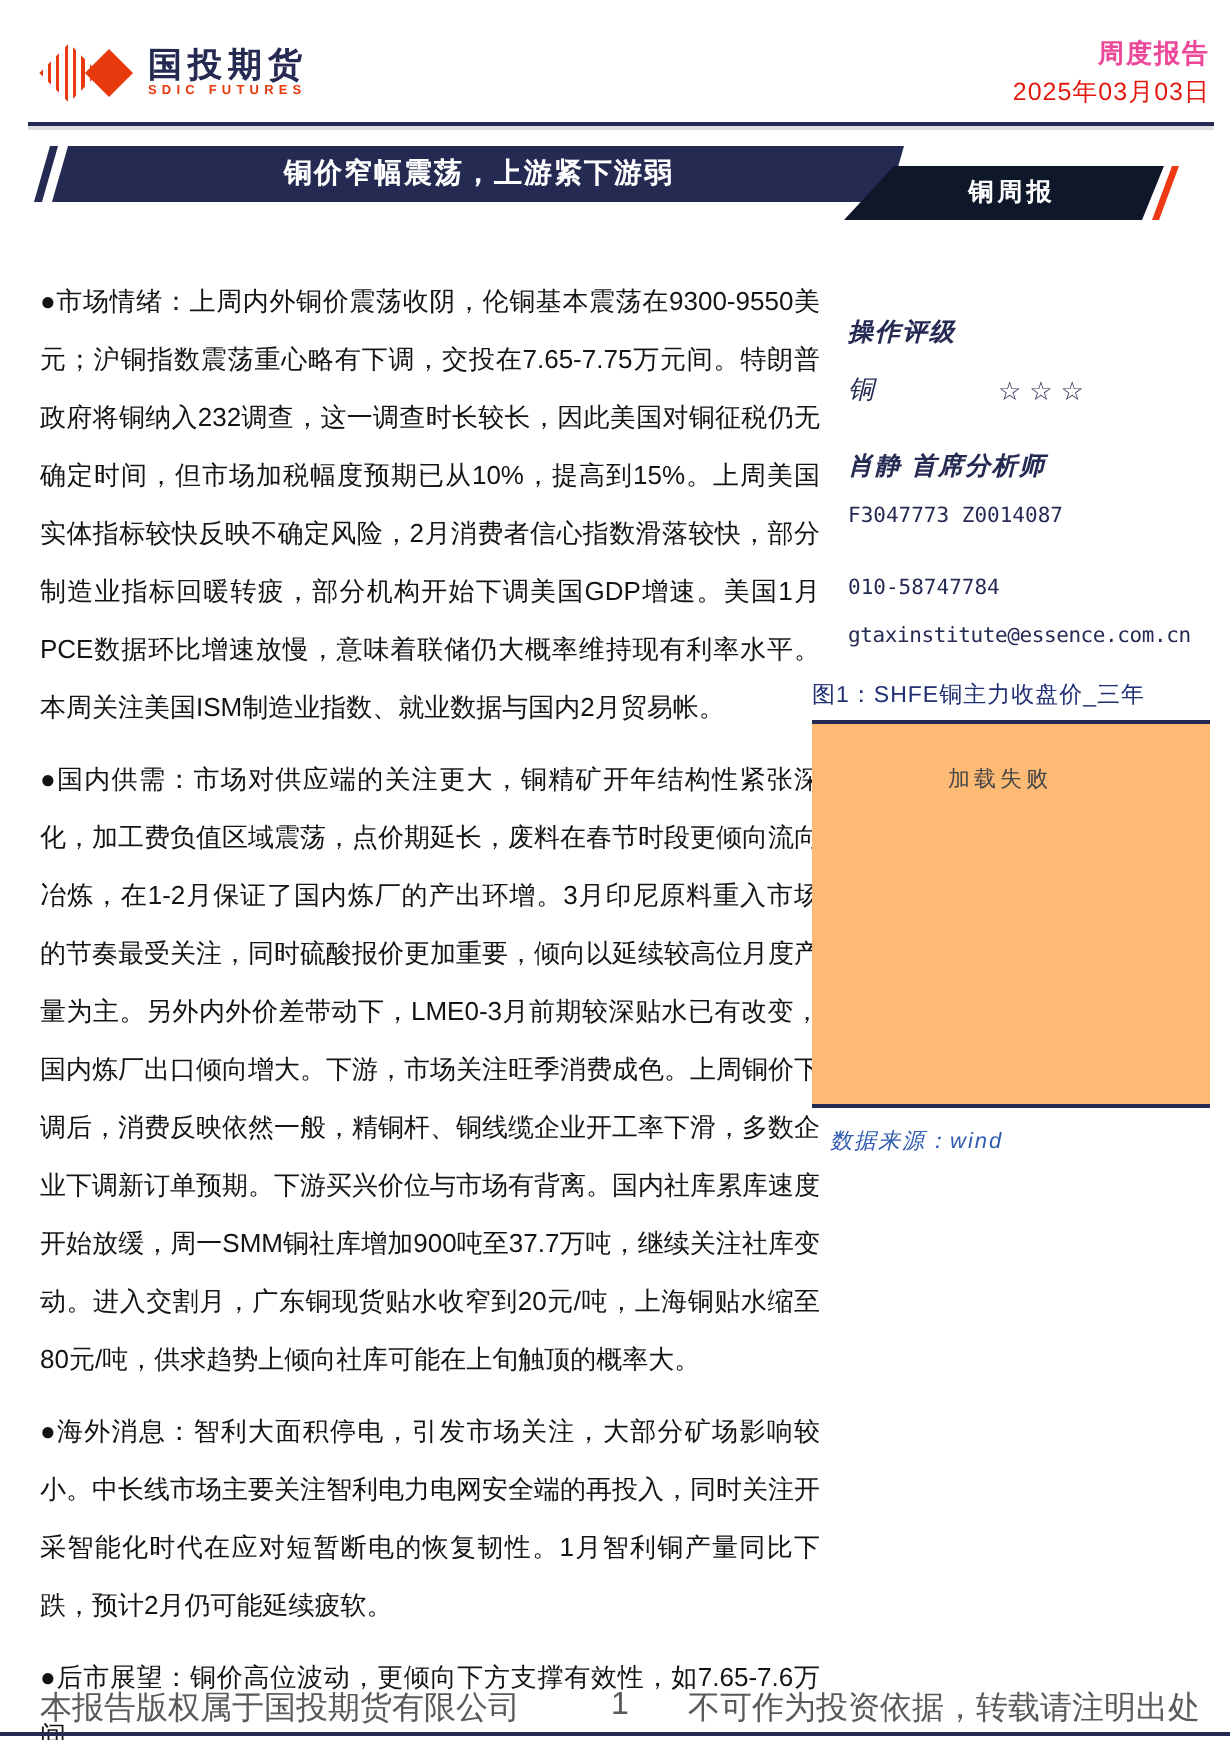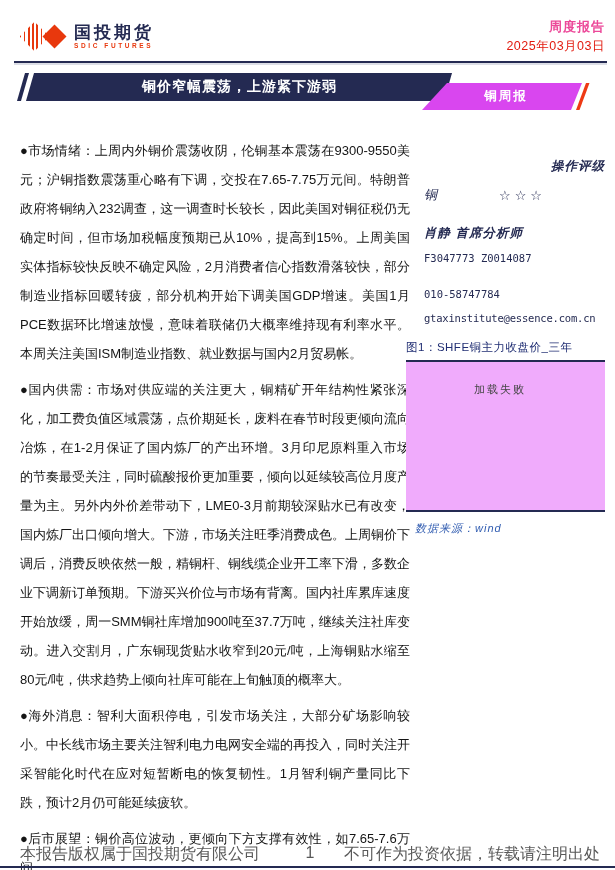--- a/index.html
+++ b/index.html
@@ -33,49 +33,49 @@
   
   .navy-sliver{position:absolute;left:21px;top:73px;width:4px;height:28px;background:#242a52;transform:skewX(-16deg);}
   .navy-banner{
     position:absolute;left:30px;top:73px;width:418px;height:28px;background:#242a52;
     transform:skewX(-16deg);display:flex;align-items:center;justify-content:center;
   }
   .navy-banner .title-text{
     transform:skewX(16deg);color:#ffffff;font-size:14px;font-weight:bold;letter-spacing:1px;white-space:nowrap;
   }
   .red-banner{
-    position:absolute;left:410px;top:83px;width:182px;height:27px;background:#d946ef;
+    position:absolute;left:410px;top:83px;width:182px;height:27px;background:#0f172a;
     clip-path:polygon(37px 0,172px 0,161px 100%,12px 100%);
     display:flex;align-items:center;justify-content:center;
   }
   .red-banner .tag-text{color:#ffffff;font-size:12.5px;font-weight:bold;letter-spacing:2px;padding-left:10px;}
   .red-sliver{
     position:absolute;left:410px;top:83px;width:182px;height:27px;background:#ee3a14;
     clip-path:polygon(176px 0,179.5px 0,169.5px 100%,166px 100%);
   }
   
   .main-col{
     position:absolute;left:20px;top:136px;width:390px;
     font-size:13px;line-height:29px;color:#141414;text-align:justify;
   }
   .main-col p{margin:0 0 7px 0;}
   
   .sidebar{position:absolute;left:406px;top:158px;width:199px;color:#242a52;}
-  .rating-label{margin-left:18px;font-size:12.5px;font-weight:bold;font-style:italic;letter-spacing:1px;text-align:right;}
+  .rating-label{margin-left:18px;font-size:12.5px;font-weight:bold;font-style:italic;letter-spacing:1px;}
   .rating-row{margin-left:18px;margin-top:11px;display:flex;align-items:center;}
   .rating-item{font-size:13px;font-style:italic;}
   .rating-stars{margin-left:62px;font-size:13px;letter-spacing:4px;}
   .analyst-name{margin-left:18px;margin-top:21px;font-size:12.5px;font-weight:bold;font-style:italic;letter-spacing:1px;}
   .mono{font-family:"DejaVu Sans Mono",monospace;font-size:10.5px;color:#242a52;}
   .analyst-ids{margin-left:18px;margin-top:10px;}
   .phone{margin-left:18px;margin-top:24px;}
   .email{margin-left:18px;margin-top:12px;letter-spacing:-.2px;}
   .figure-caption{margin-top:16px;font-size:11.5px;font-weight:normal;color:#202e73;letter-spacing:.5px;}
   .caption-rule{margin-top:5px;border-top:2px solid #242a52;}
-  .chart-box{height:148px;position:relative;background:#f0abfc;}
+  .chart-box{height:190px;position:relative;background:#fdba74;}
   .load-fail{position:absolute;left:68px;top:20px;font-size:11px;color:#474747;letter-spacing:2px;}
   .chart-rule{border-top:2px solid #242a52;}
   .data-source{margin-top:9px;margin-left:9px;font-size:11px;font-style:italic;color:#2f5bb0;letter-spacing:1px;}
   
   .footer-rule{position:absolute;left:0;right:0;bottom:2px;border-top:2.5px solid #242a52;}
   .footer{
     position:absolute;left:20px;right:15px;bottom:12px;height:14px;
     font-size:16px;color:#595959;
   }
   .footer-left{position:absolute;left:0;top:0;}

